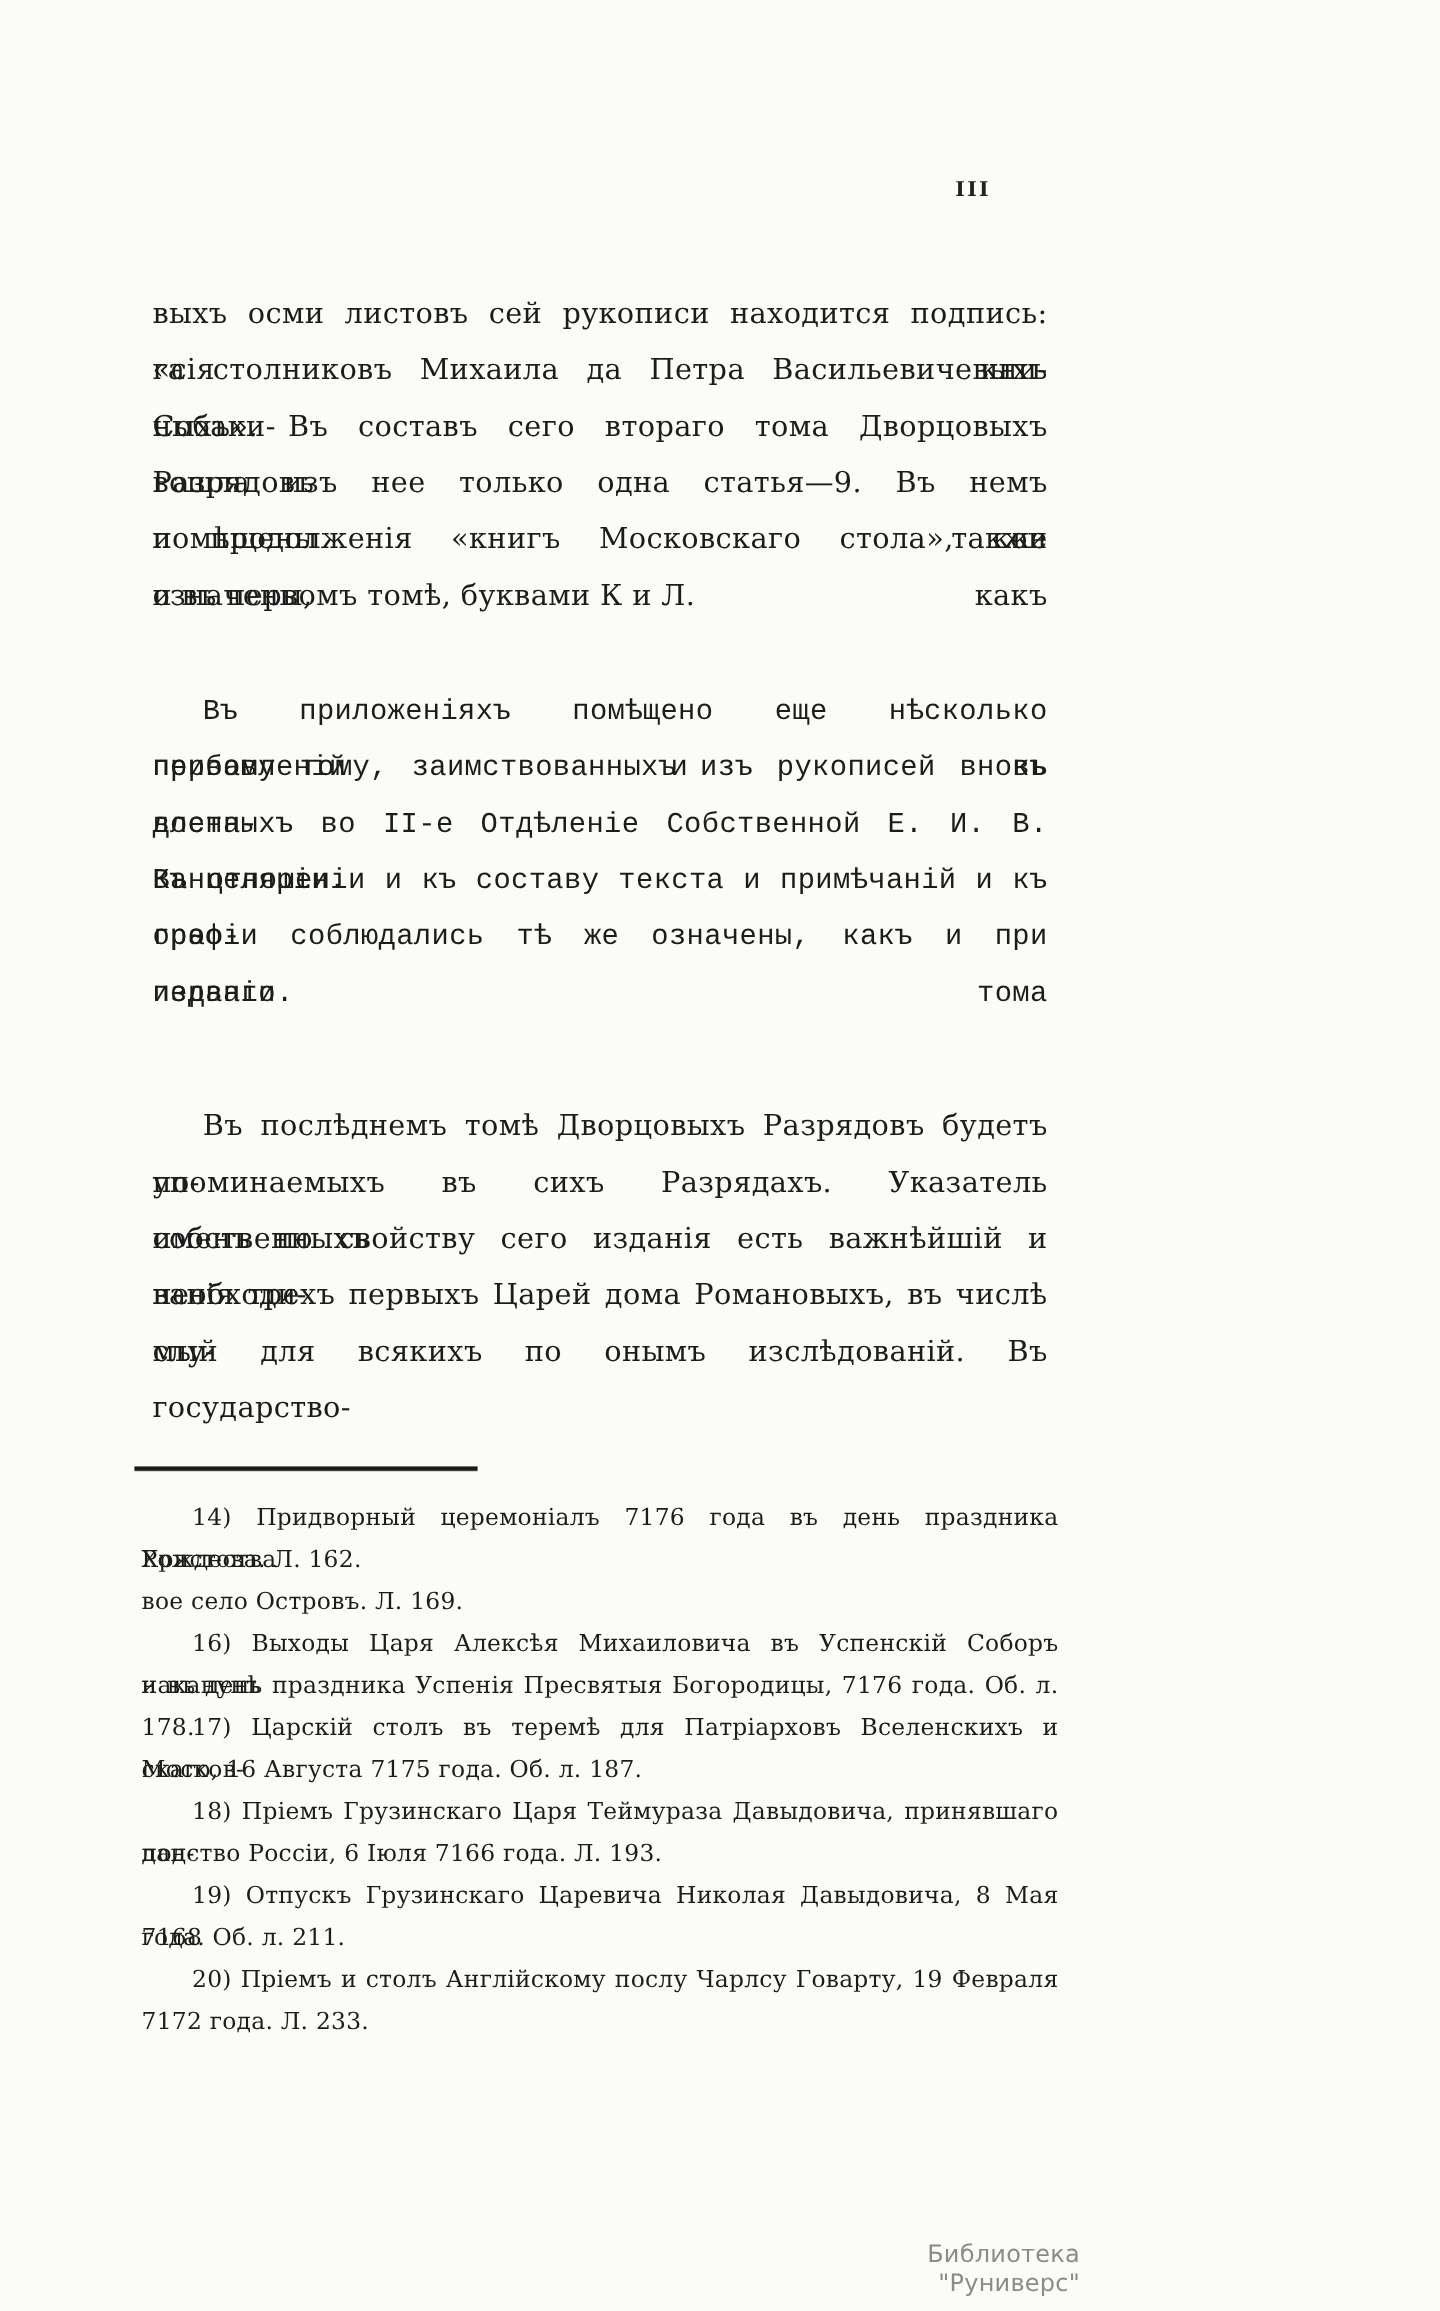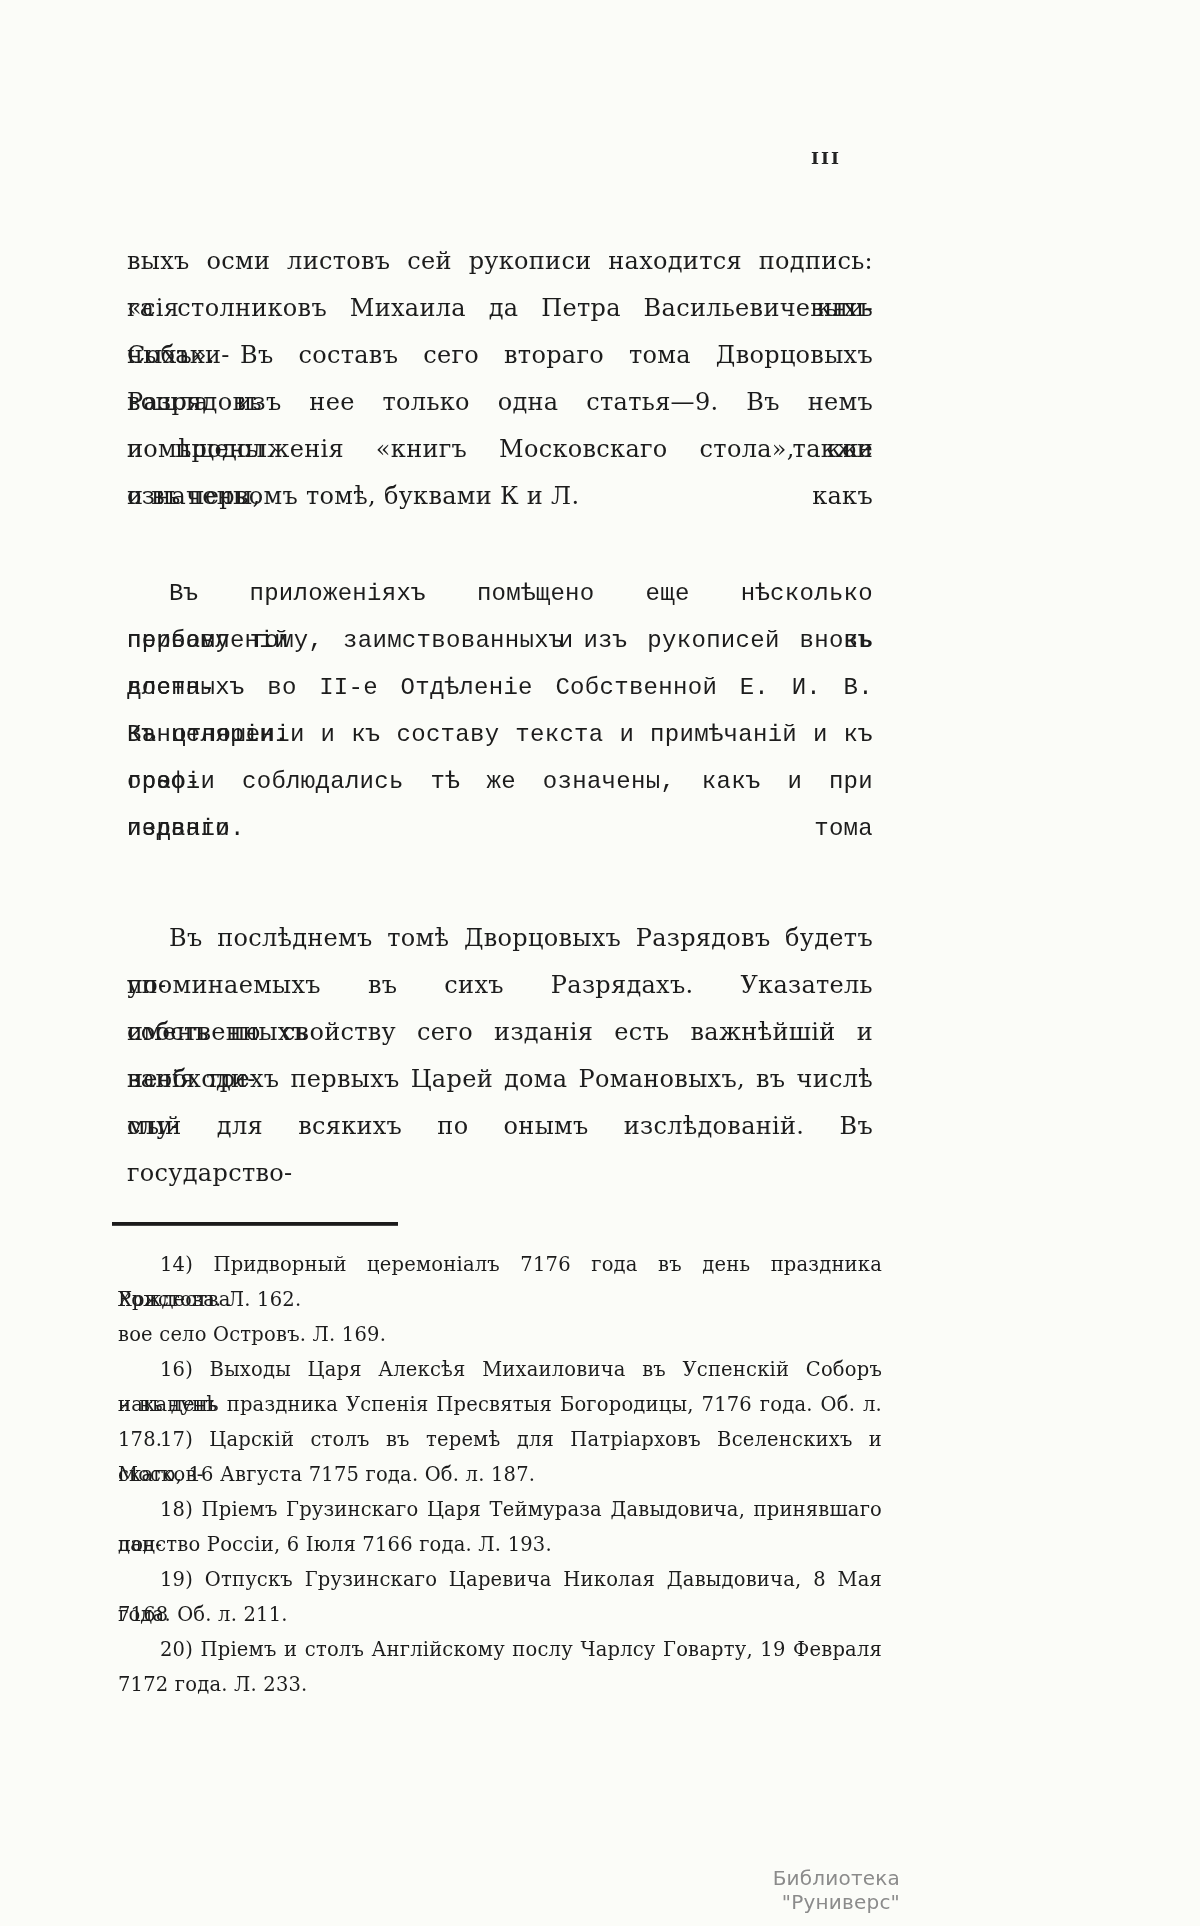--- a/index.html
+++ b/index.html
@@ -8,21 +8,21 @@
     width:1200px;height:1926px;
     margin:0 auto;
     background:#fbfcf8;
     color:#1c1c1c;
     font-family:"DejaVu Serif","Liberation Serif",serif;
     overflow:hidden;
   }
   .pagenum{
     position:absolute;
     left:796px;top:148px;width:60px;
-    text-align:center;
+    text-align:left;
     font-size:17px;
     font-weight:bold;
     letter-spacing:2px;
     color:#222;
   }
   .para{
     position:absolute;
     left:127px;width:746px;
   }
   .p1{top:238px;}

